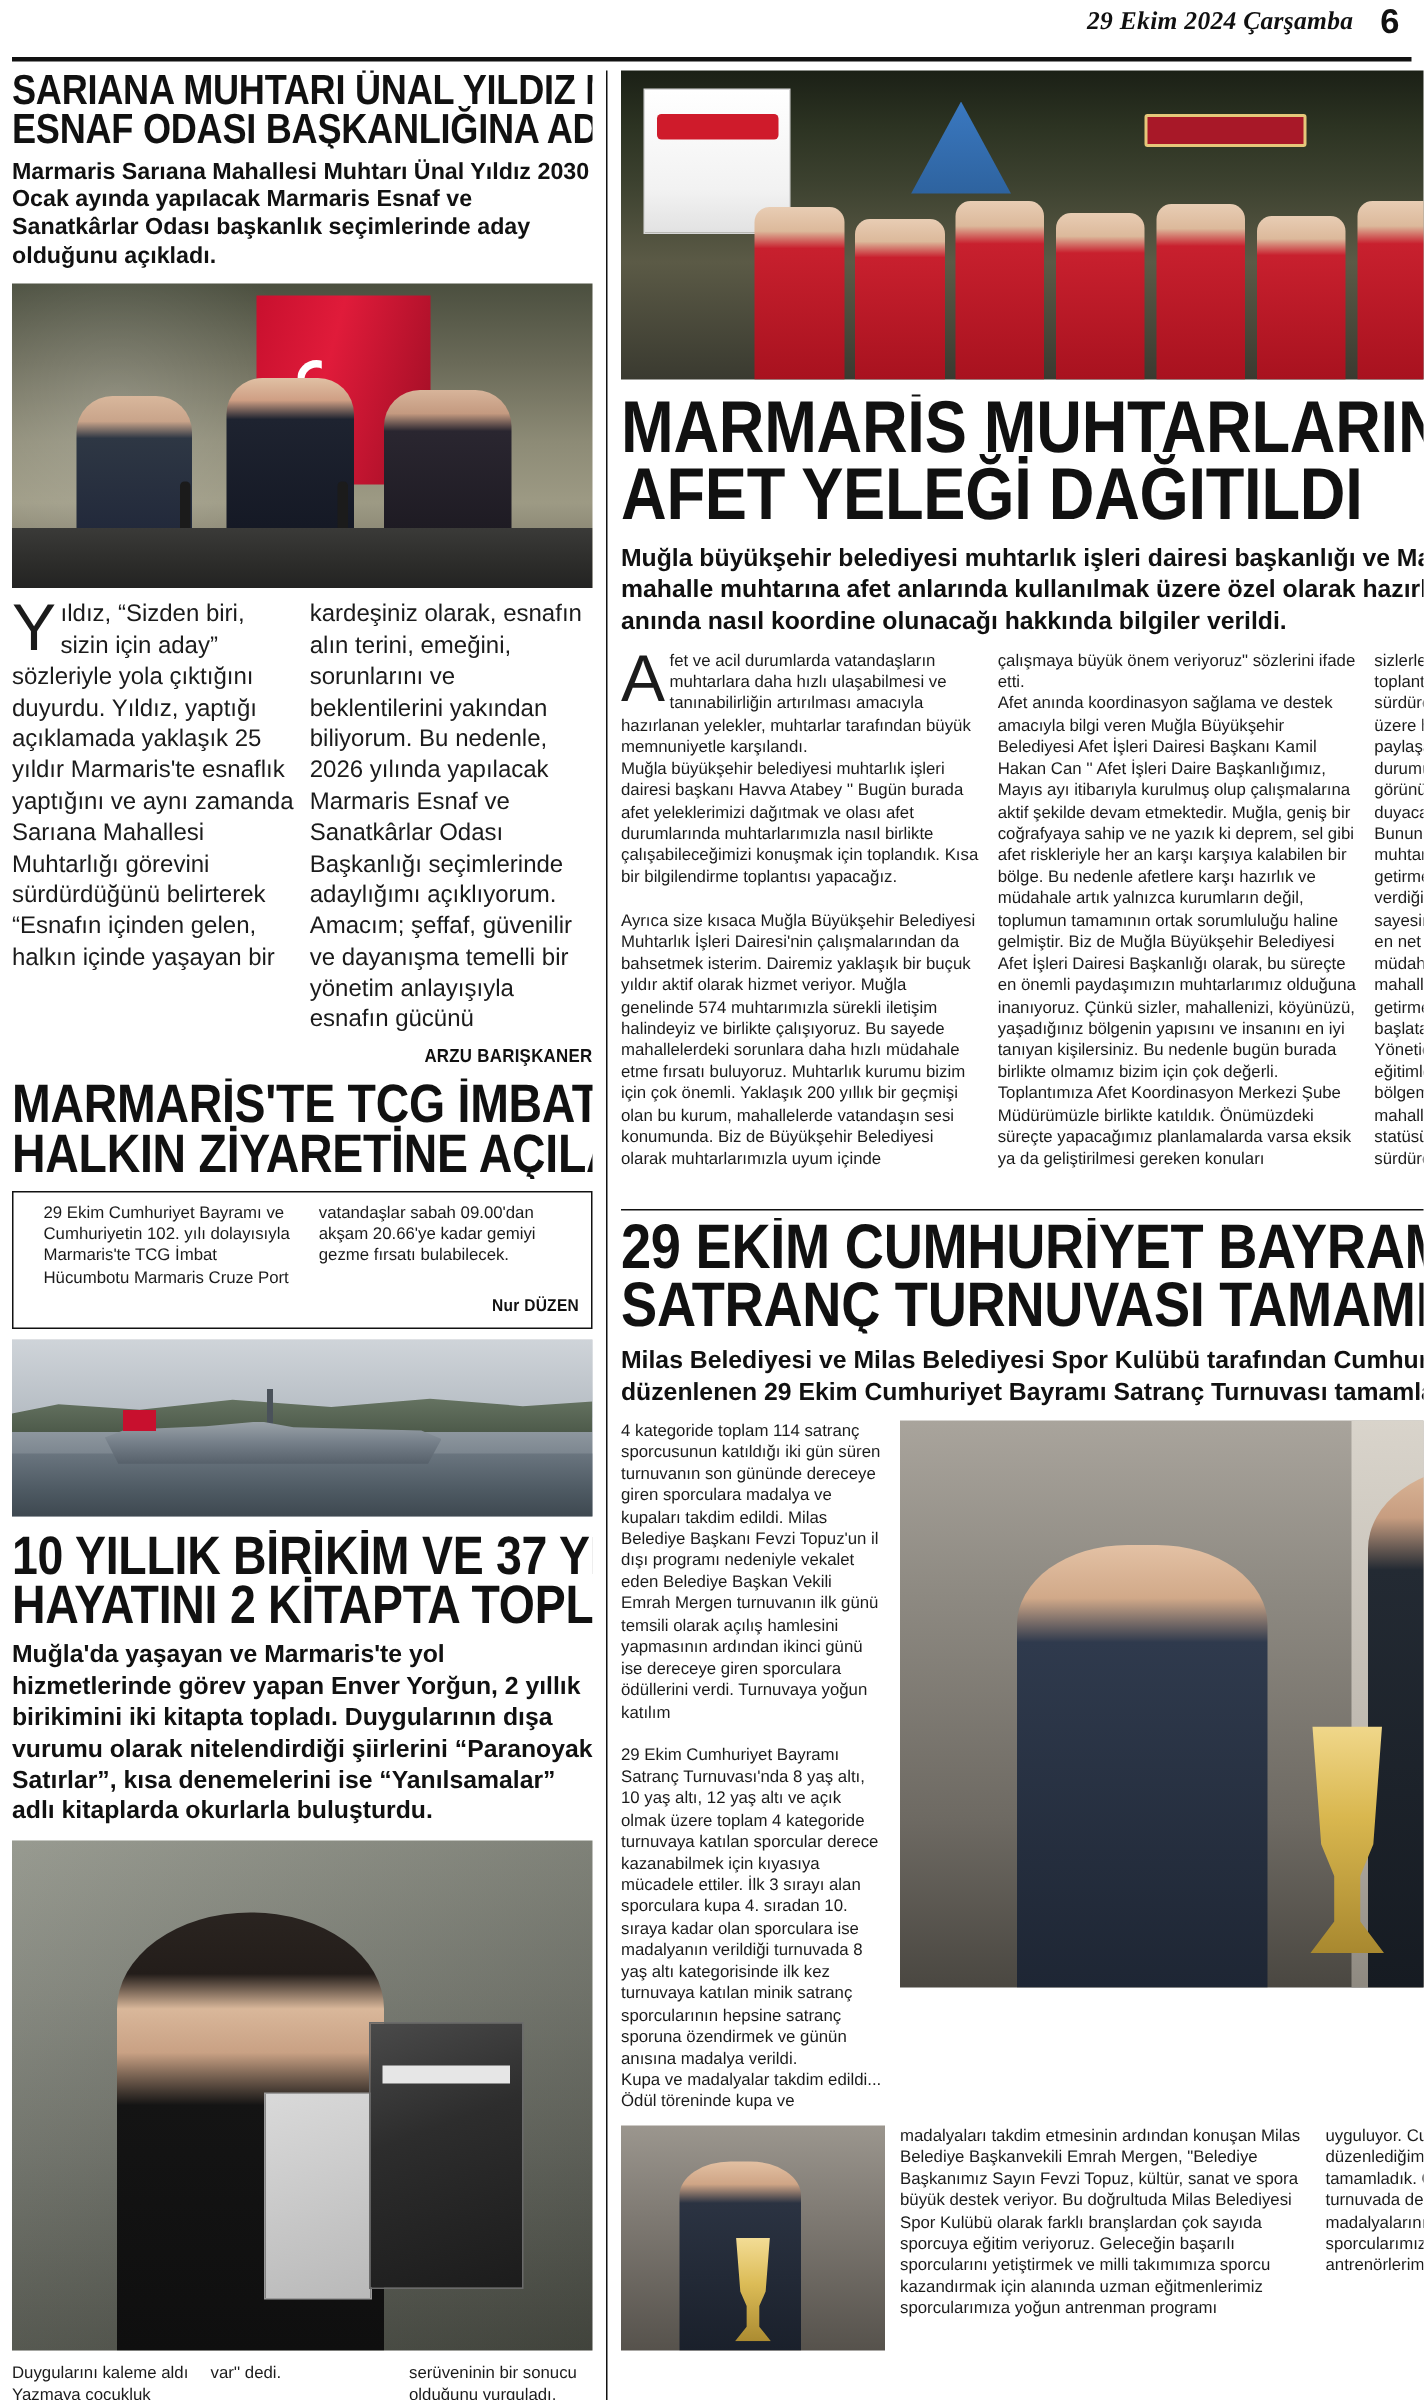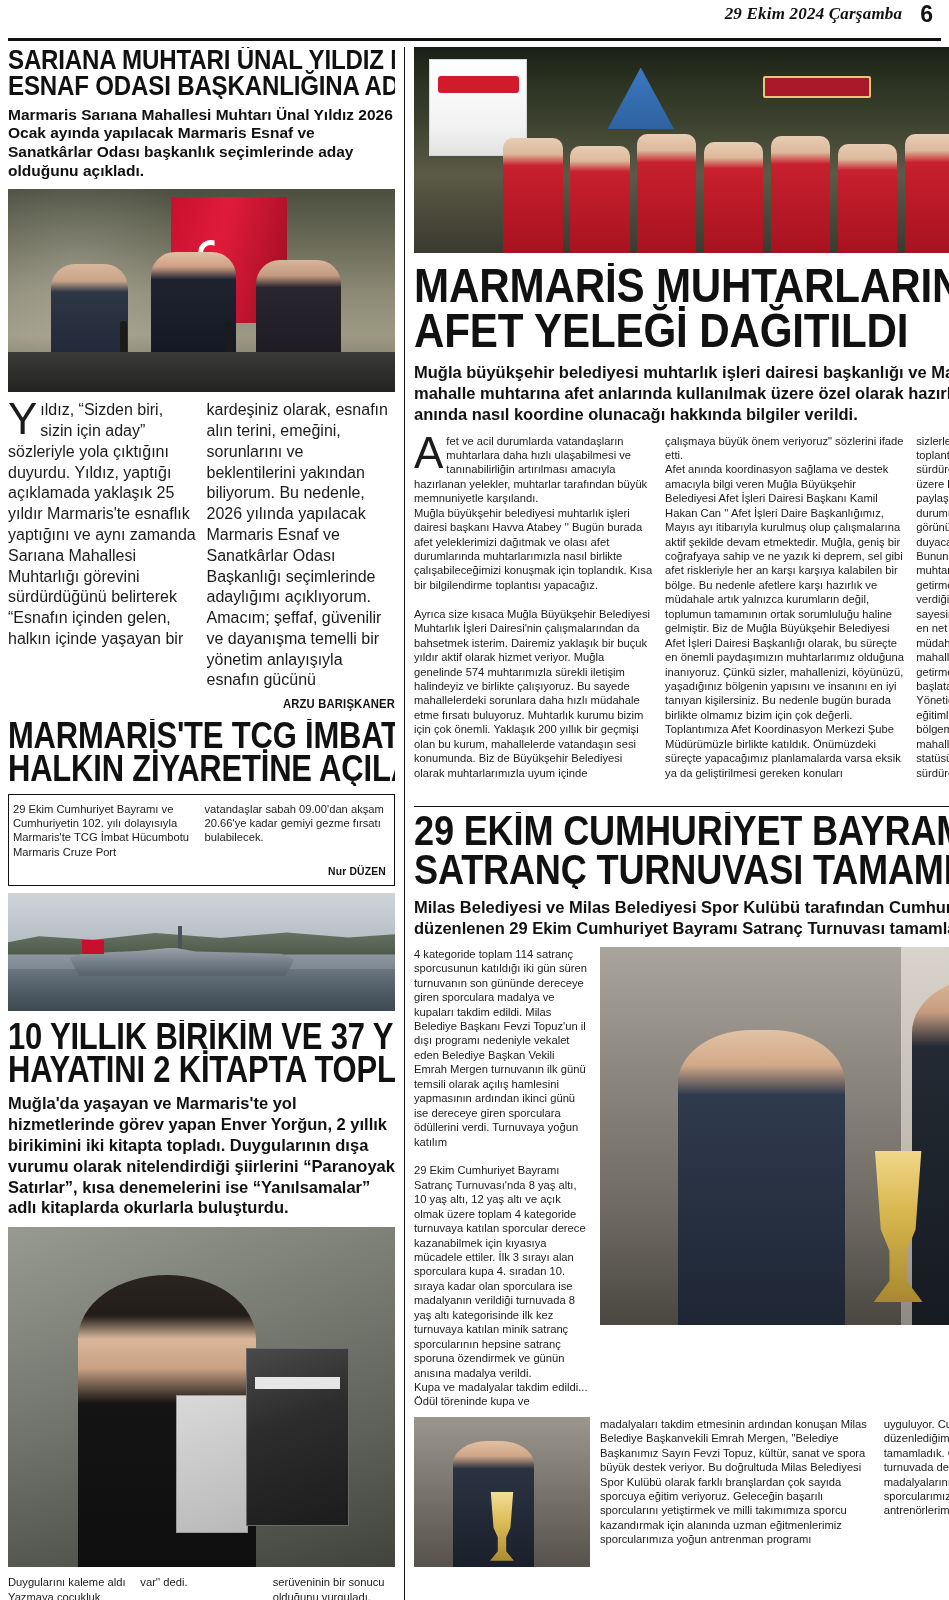--- a/index.html
+++ b/index.html
@@ -304,21 +304,21 @@
   }
   .ph6 .cup {
     position:absolute; left: 40%; bottom: 4%; width: 20%; height: 46%;
     background: linear-gradient(180deg,#f3dc95 0%, #dcbc57 44%, #ab8b31 100%);
     clip-path: polygon(18% 0, 82% 0, 74% 52%, 62% 66%, 62% 86%, 84% 100%, 16% 100%, 38% 86%, 38% 66%, 26% 52%);
   }
 
   
   .boxed {
     border: 1.5px solid #111;
-    padding: 7px 8px 8px 4px;
+    padding: 7px 8px 8px 20px;
     box-sizing: border-box;
   }
   .sep-thin { border-top: 1px solid #111; margin: 6px 0 5px 0; }
 </style>
 </head>
 <body>
 
 <div class="page">
 
   <div class="masthead">
@@ -329,21 +329,21 @@
 
   <div class="grid">
 
     <div class="col-left">
 
       <div>
         <div class="hl-wrap">
           <div class="hl hl-a">SARIANA MUHTARI ÜNAL YILDIZ MARMARİS</div>
           <div class="hl hl-a">ESNAF ODASI BAŞKANLIĞINA ADAYLIĞINI AÇIKLADI</div>
         </div>
-        <div class="deck">Marmaris Sarıana Mahallesi Muhtarı Ünal Yıldız 2026 Ocak ayında yapılacak Marmaris Esnaf ve Sanatkârlar Odası başkanlık seçimlerinde aday olduğunu açıkladı.</div>
+        <div class="deck">Marmaris Sarıana Mahallesi Muhtarı Ünal Yıldız 2030 Ocak ayında yapılacak Marmaris Esnaf ve Sanatkârlar Odası başkanlık seçimlerinde aday olduğunu açıkladı.</div>
 
         <div class="photo ph1" style="height:203px; margin-top:8px;">
           <div class="ph-layer flag"></div>
           <div class="p1"></div>
           <div class="p2"></div>
           <div class="p3"></div>
           <div class="mic1"></div>
           <div class="mic2"></div>
           <div class="table"></div>
         </div>

